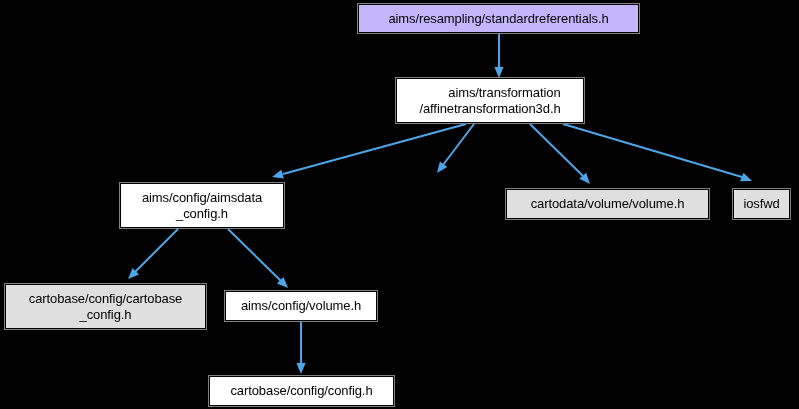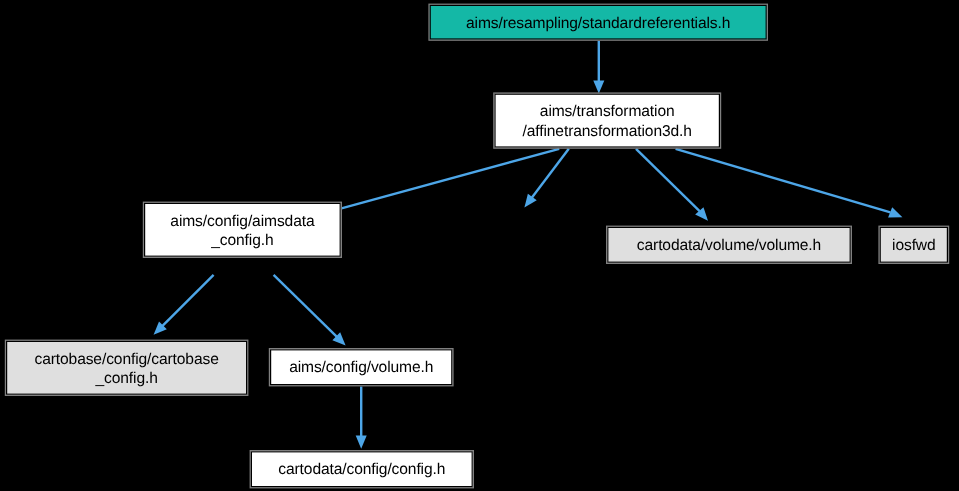--- a/index.html
+++ b/index.html
@@ -33,21 +33,21 @@
     justify-content: center;
     text-align: center;
     color: #000000;
     font-size: 13px;
     line-height: 16px;
     letter-spacing: -0.1px;
     white-space: pre-line;
     z-index: 2;
   }
   .node-root {
-    background: #14b8a6;
+    background: #c4b5fd;
     text-align: center;
   }
   .node-gray {
     background: #dfdfdf;
   }
   .node-white {
     background: #ffffff;
   }
 </style>
 </head>
@@ -84,23 +84,23 @@
         <path d="M228,229 L281,281" stroke="#4da6e8" stroke-width="2" fill="none"></path>
         <polygon points="288,288 276.96913421348984,283.4745166004061 283.4745166004061,276.96913421348984" fill="#4da6e8"></polygon>
       </g>
       <g>
         <path d="M301,322 L301,364" stroke="#4da6e8" stroke-width="2" fill="none"></path>
         <polygon points="301,374 296.4,363 305.6,363" fill="#4da6e8"></polygon>
       </g>
     </svg>
 
 <div class="graph-node node-root" style="left: 358px; top: 4px; width: 281px; height: 29px;">aims/resampling/standardreferentials.h</div>
-    <div class="graph-node node-white" style="left: 412px; top: 78px; width: 188px; height: 45px;">aims/transformation
+    <div class="graph-node node-white" style="left: 396px; top: 78px; width: 188px; height: 45px; text-align: right;">aims/transformation
 /affinetransformation3d.h</div>
-    <div class="graph-node node-white" style="left: 120px; top: 169px; width: 164px; height: 45px;">aims/config/aimsdata
+    <div class="graph-node node-white" style="left: 120px; top: 183px; width: 164px; height: 45px;">aims/config/aimsdata
 _config.h</div>
     <div class="graph-node node-gray" style="left: 733px; top: 189px; width: 57px; height: 30px;">iosfwd</div>
     <div class="graph-node node-gray" style="left: 506px; top: 189px; width: 203px; height: 30px;">cartodata/volume/volume.h</div>
     <div class="graph-node node-gray" style="left: 5px; top: 284px; width: 201px; height: 45px;">cartobase/config/cartobase
 _config.h</div>
     <div class="graph-node node-white" style="left: 225px; top: 291px; width: 152px; height: 30px;">aims/config/volume.h</div>
-    <div class="graph-node node-white" style="left: 209px; top: 376px; width: 185px; height: 30px;">cartodata/config/config.h</div>
+    <div class="graph-node node-white" style="left: 209px; top: 376px; width: 185px; height: 30px;">cartobase/config/config.h</div>
   </div>
 
 </body></html>

